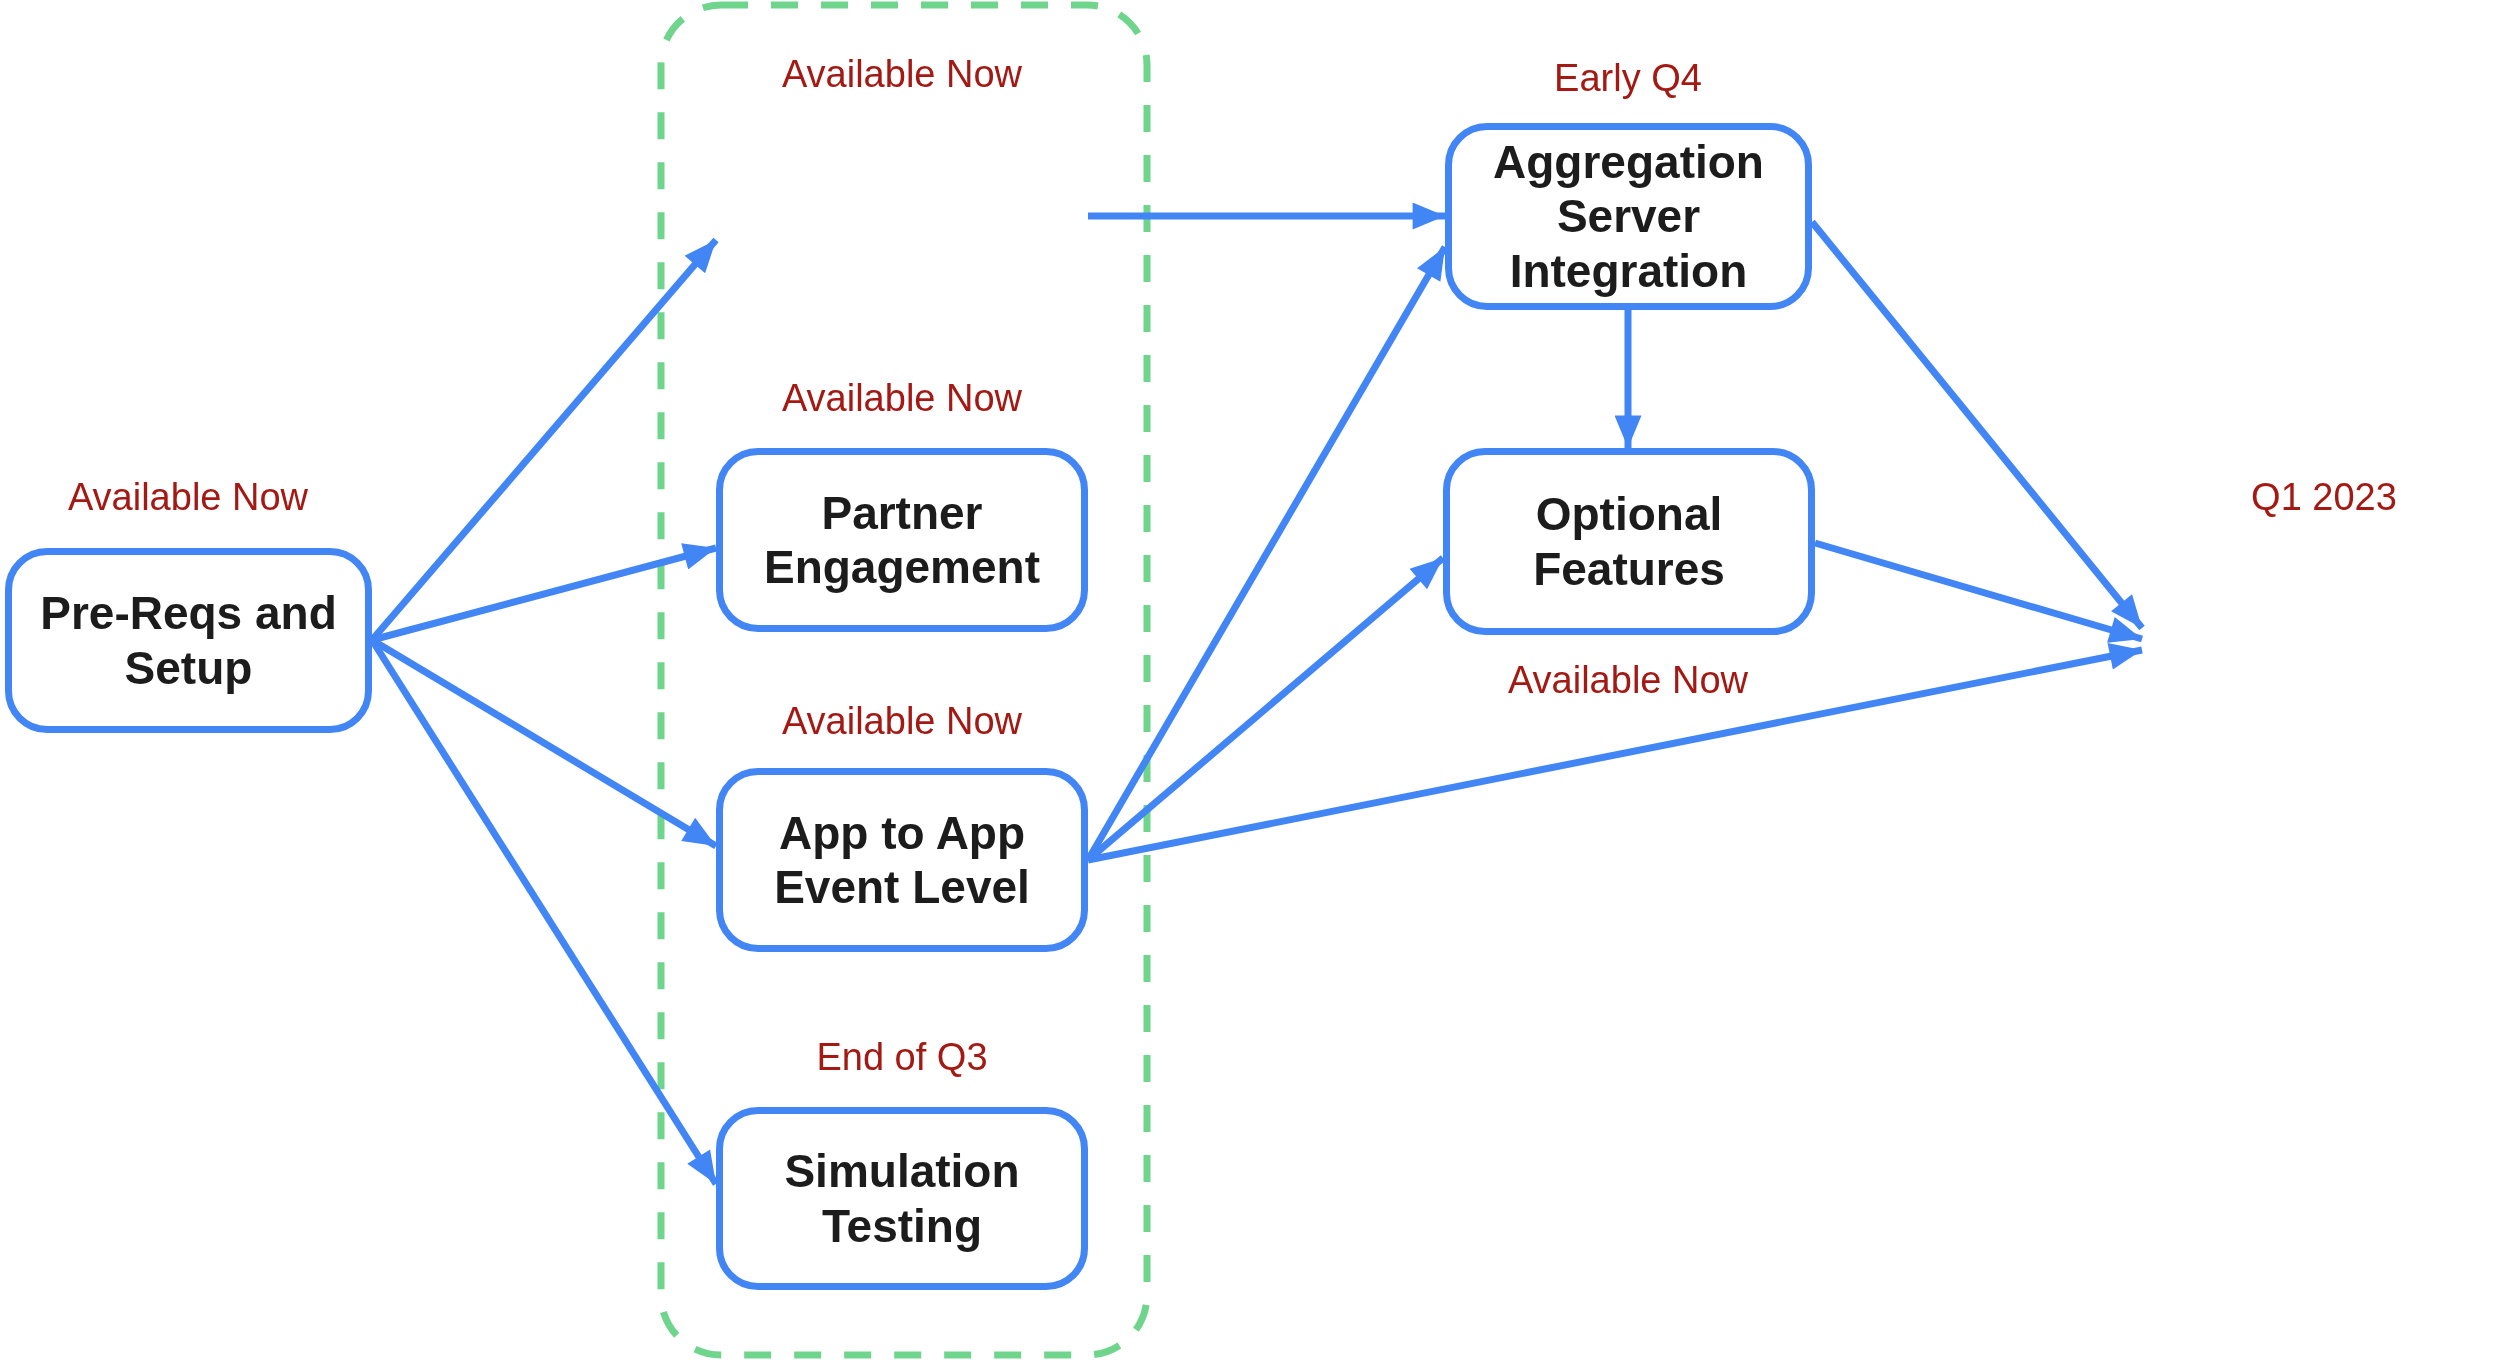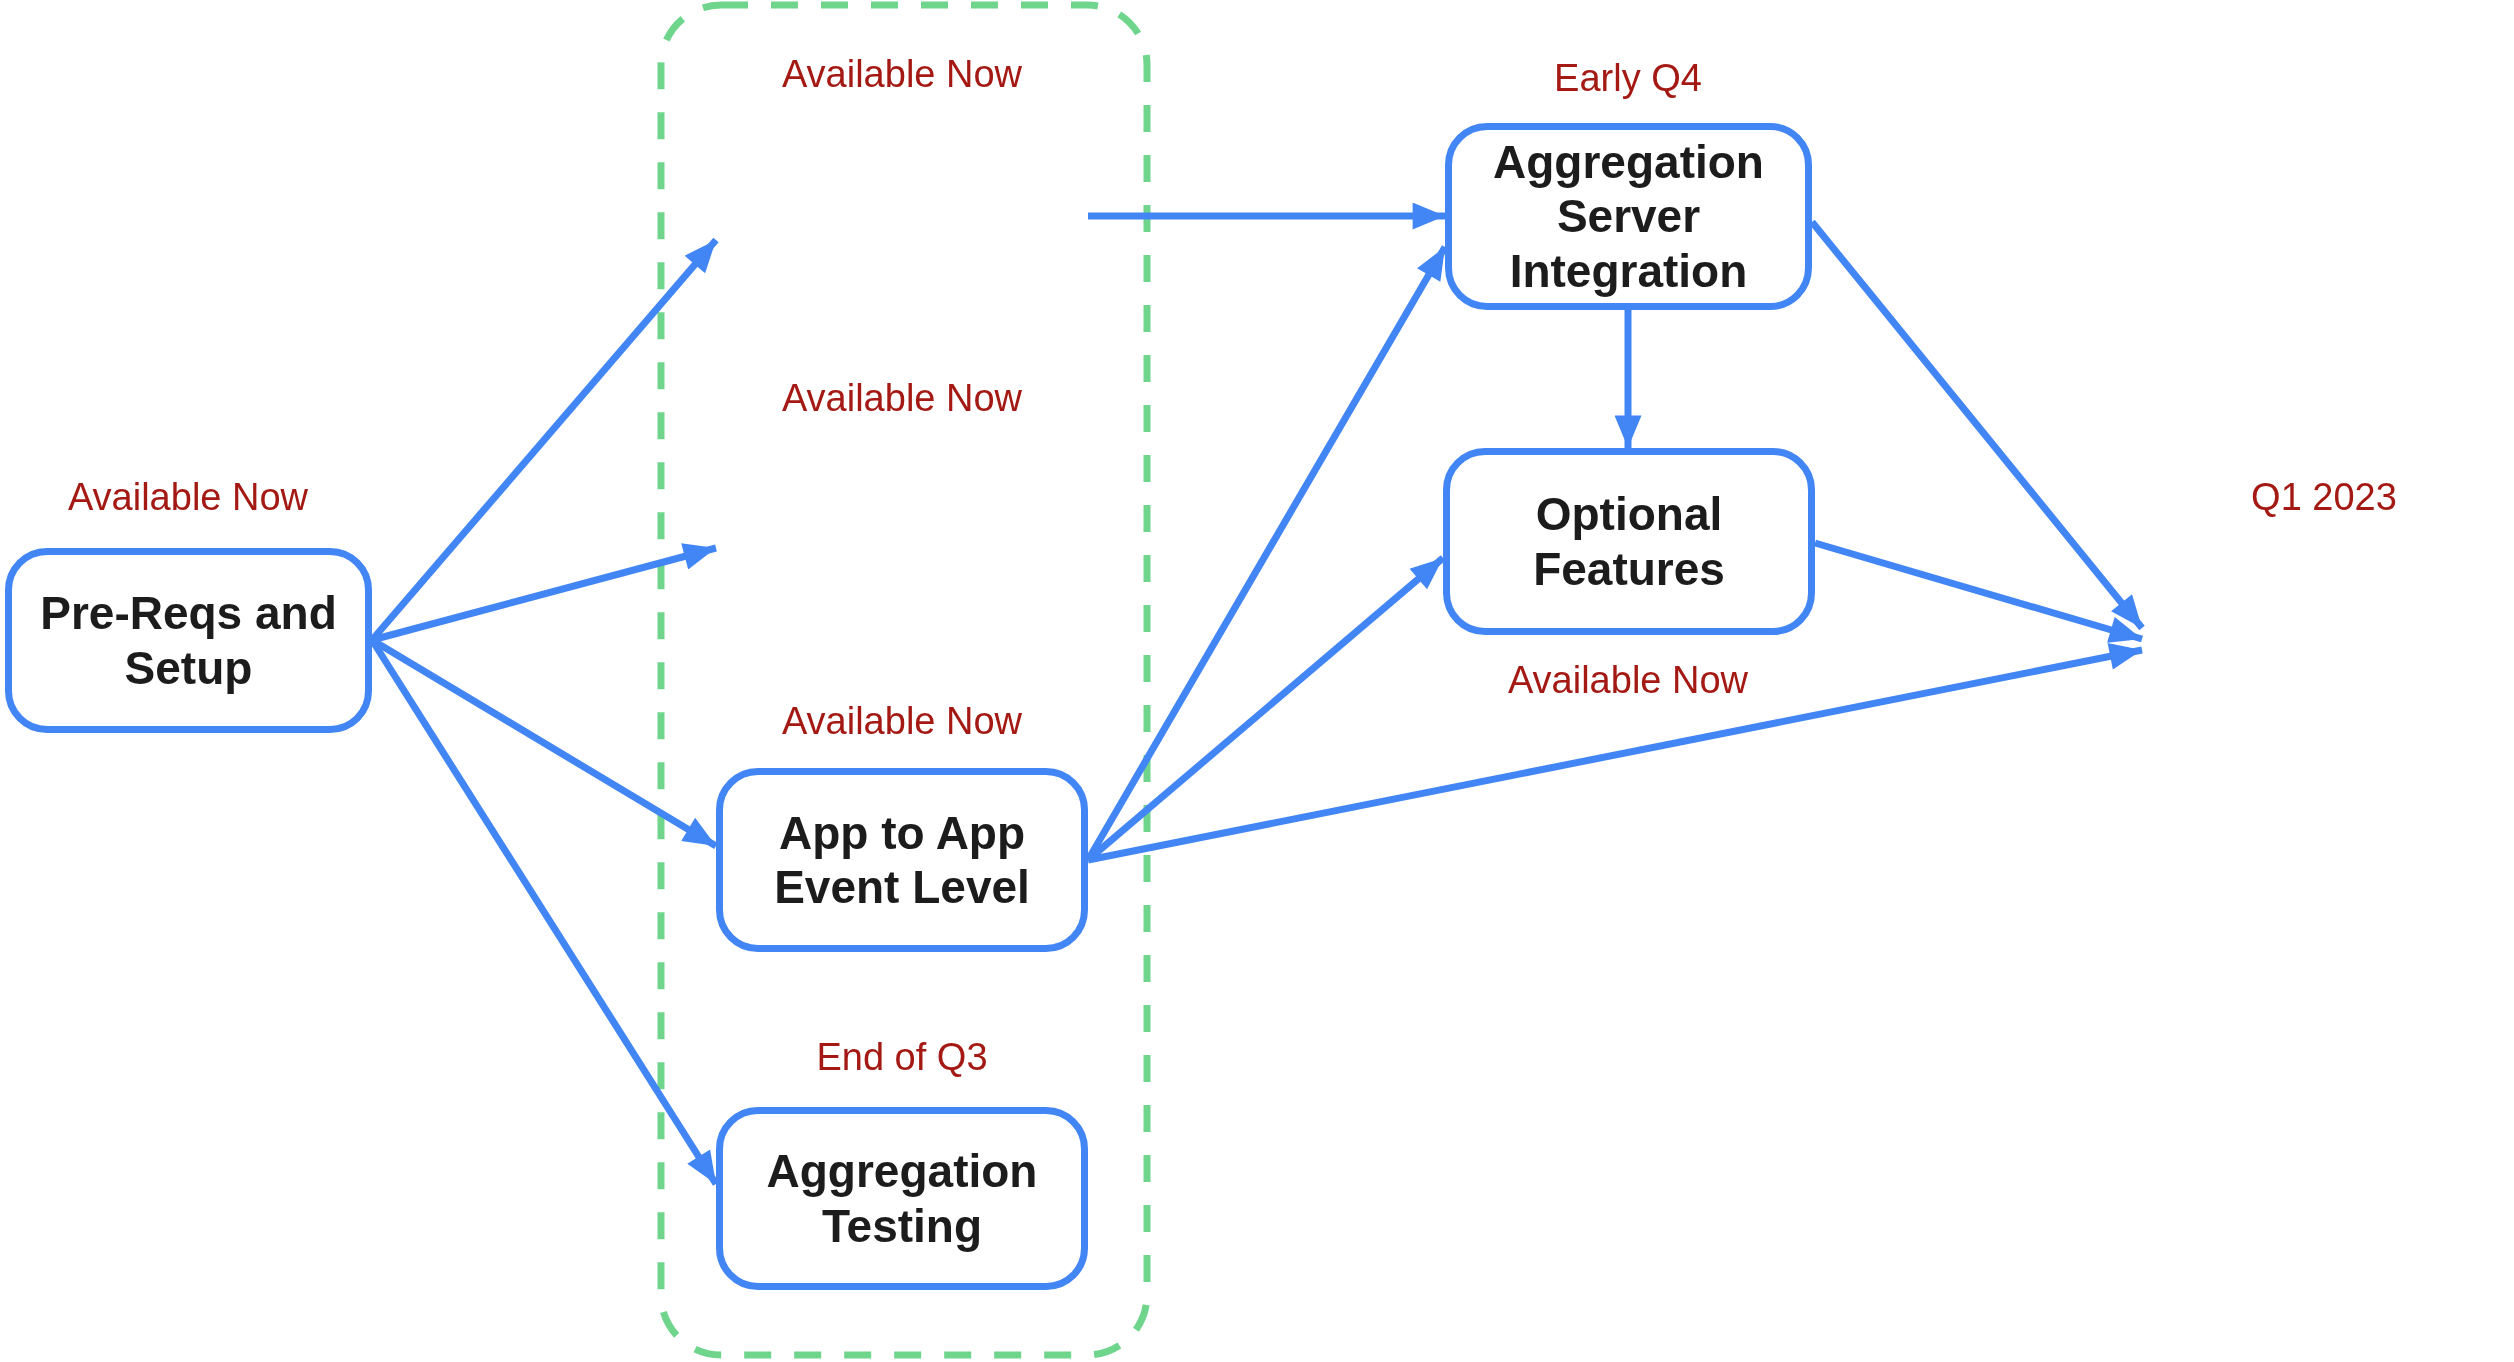--- a/index.html
+++ b/index.html
@@ -109,25 +109,28 @@
     <line class="edge" x1="1088" y1="860" x2="1443" y2="558" marker-end="url(#ah)"></line>
     <line class="edge" x1="1088" y1="860" x2="2142" y2="650" marker-end="url(#ah)"></line>
     <line class="edge" x1="1628" y1="310" x2="1628" y2="448" marker-end="url(#ah)"></line>
     <line class="edge" x1="1812" y1="222" x2="2142" y2="628" marker-end="url(#ah)"></line>
     <line class="edge" x1="1815" y1="543" x2="2142" y2="639" marker-end="url(#ah)"></line>
   </svg>
 
   <div class="node n-pre-reqs">
     <span>Pre-Reqs and Setup</span>
   </div>
+  <div class="node n-partner">
+    <span>Partner Engagement</span>
+  </div>
   <div class="node n-app-to-app">
     <span>App to App Event Level</span>
   </div>
   <div class="node n-sim-testing">
-    <span>Aggregation Testing</span>
+    <span>Simulation Testing</span>
   </div>
   <div class="node n-agg-integration">
     <span>Aggregation Server Integration</span>
   </div>
   <div class="node n-opt-features">
     <span>Optional Features</span>
   </div>
 
   <div class="status s-pre-reqs">Available Now</div>
   <div class="status s-agg-setup">Available Now</div>

